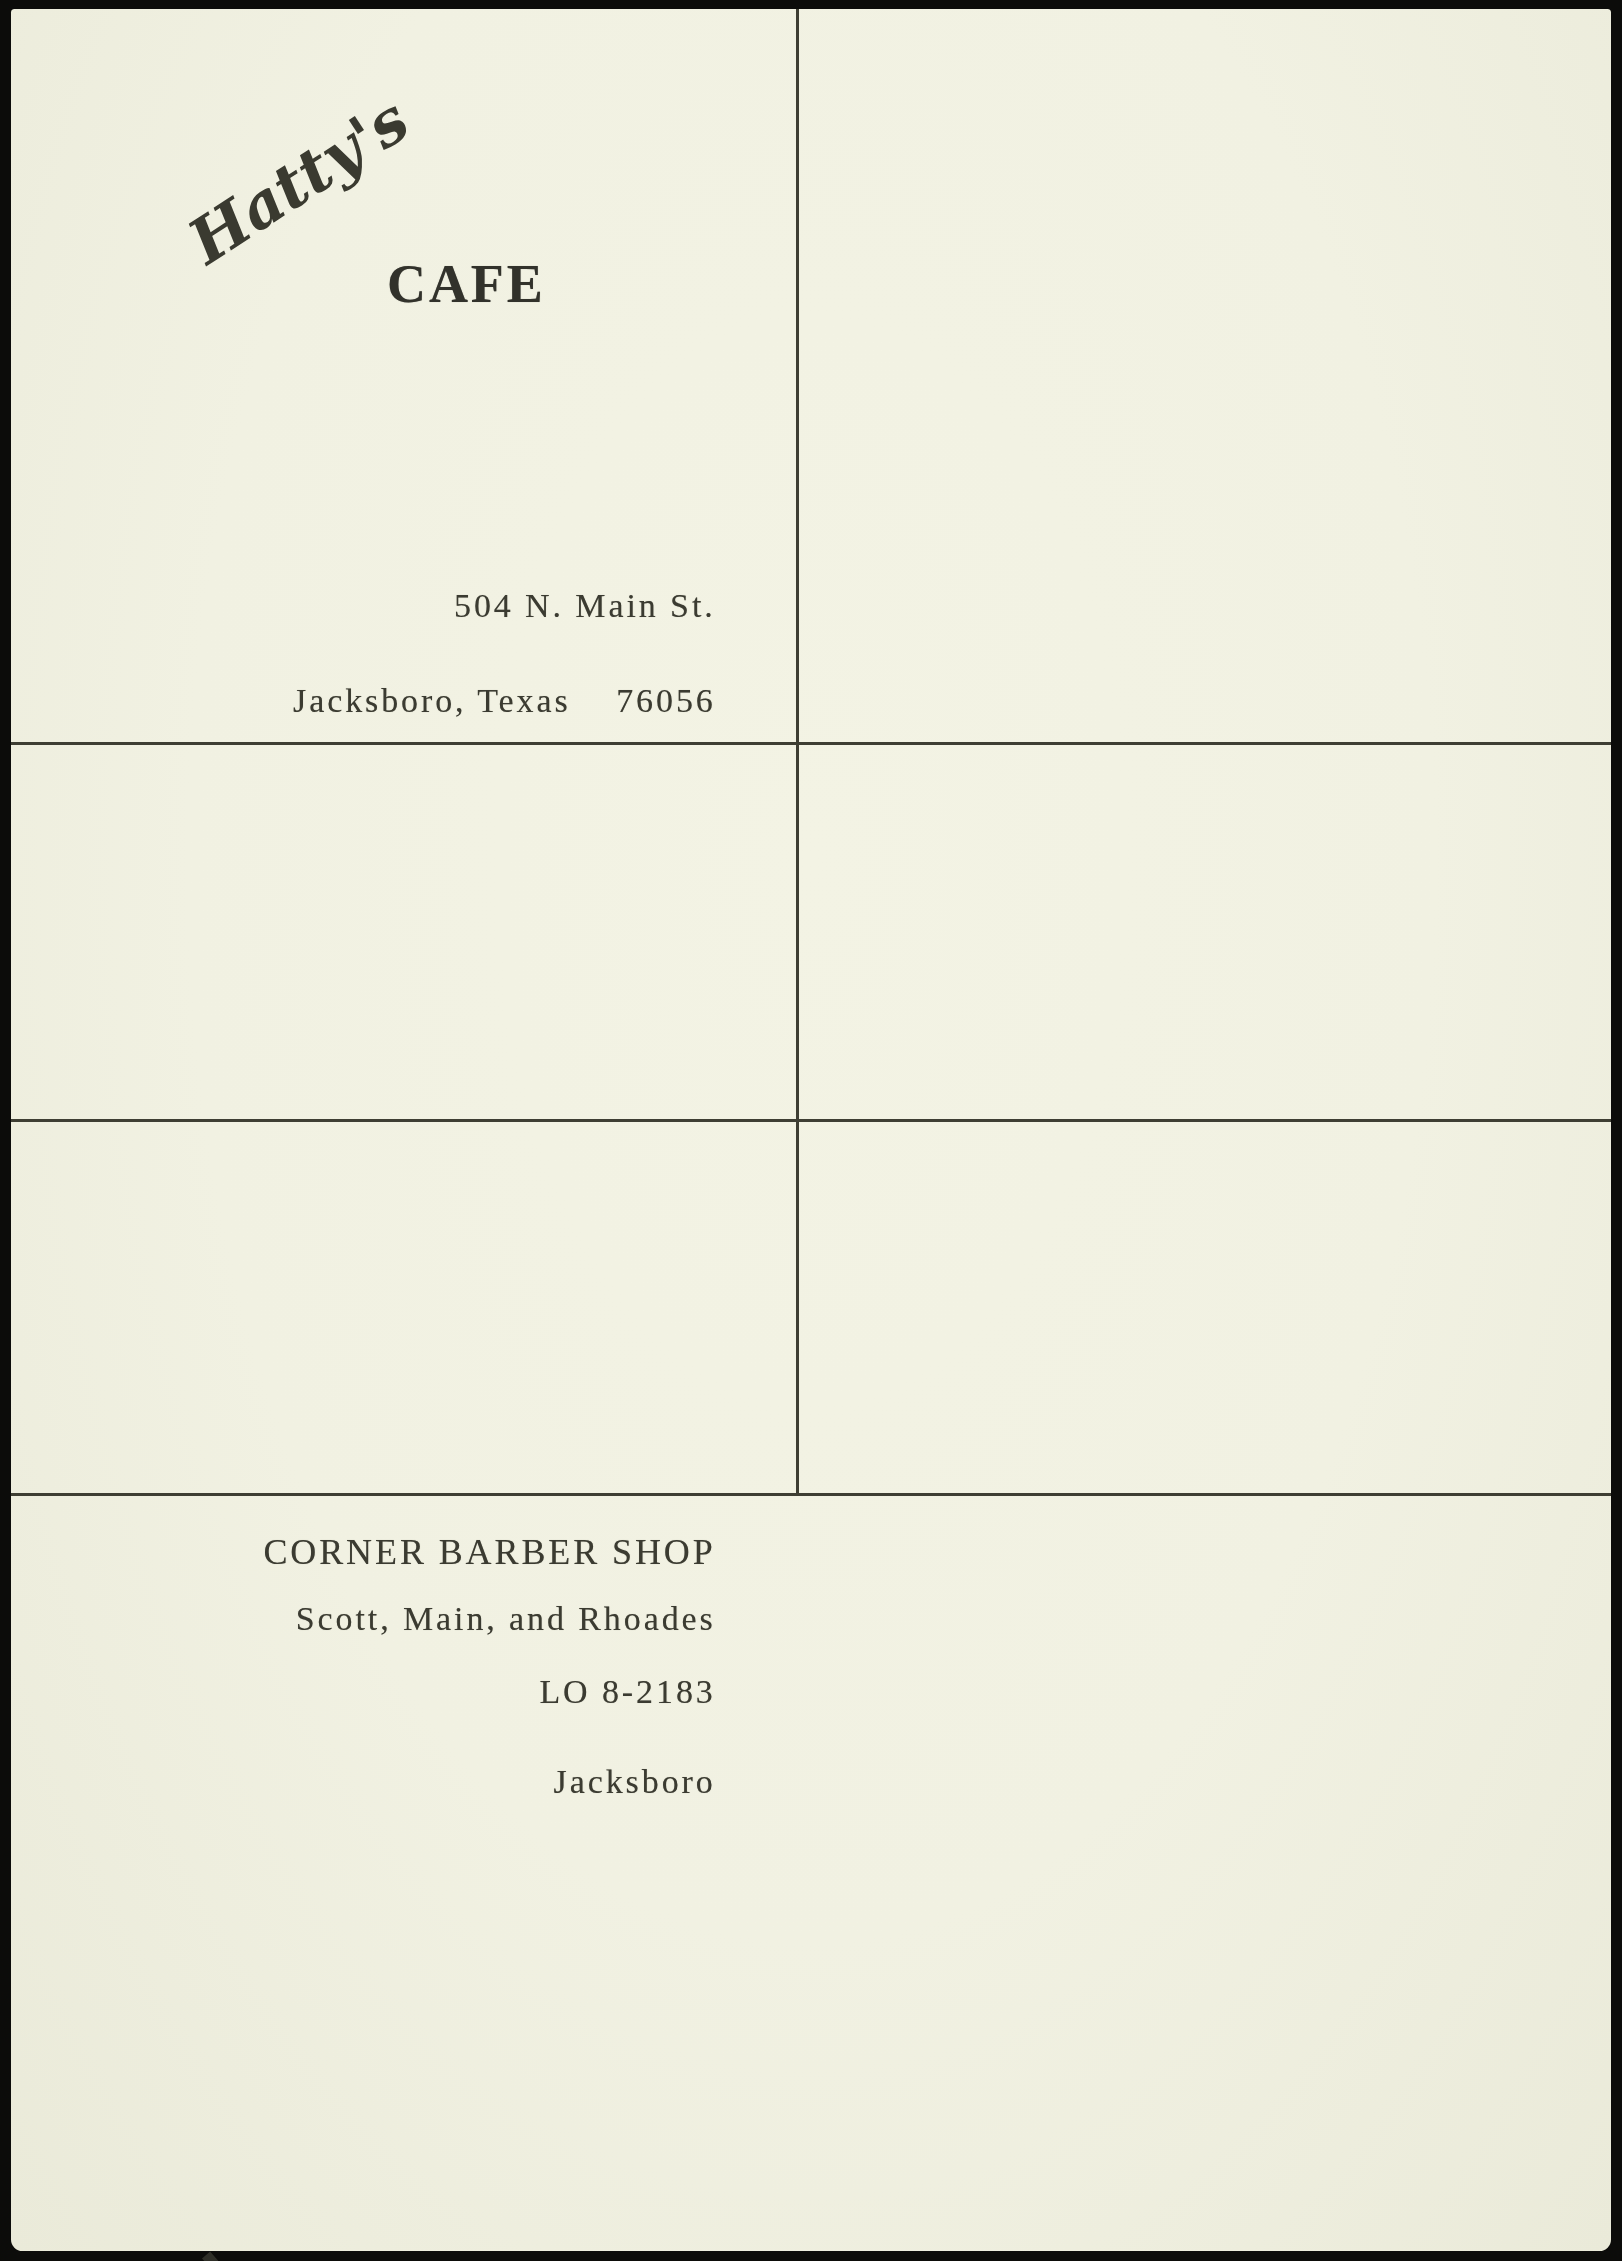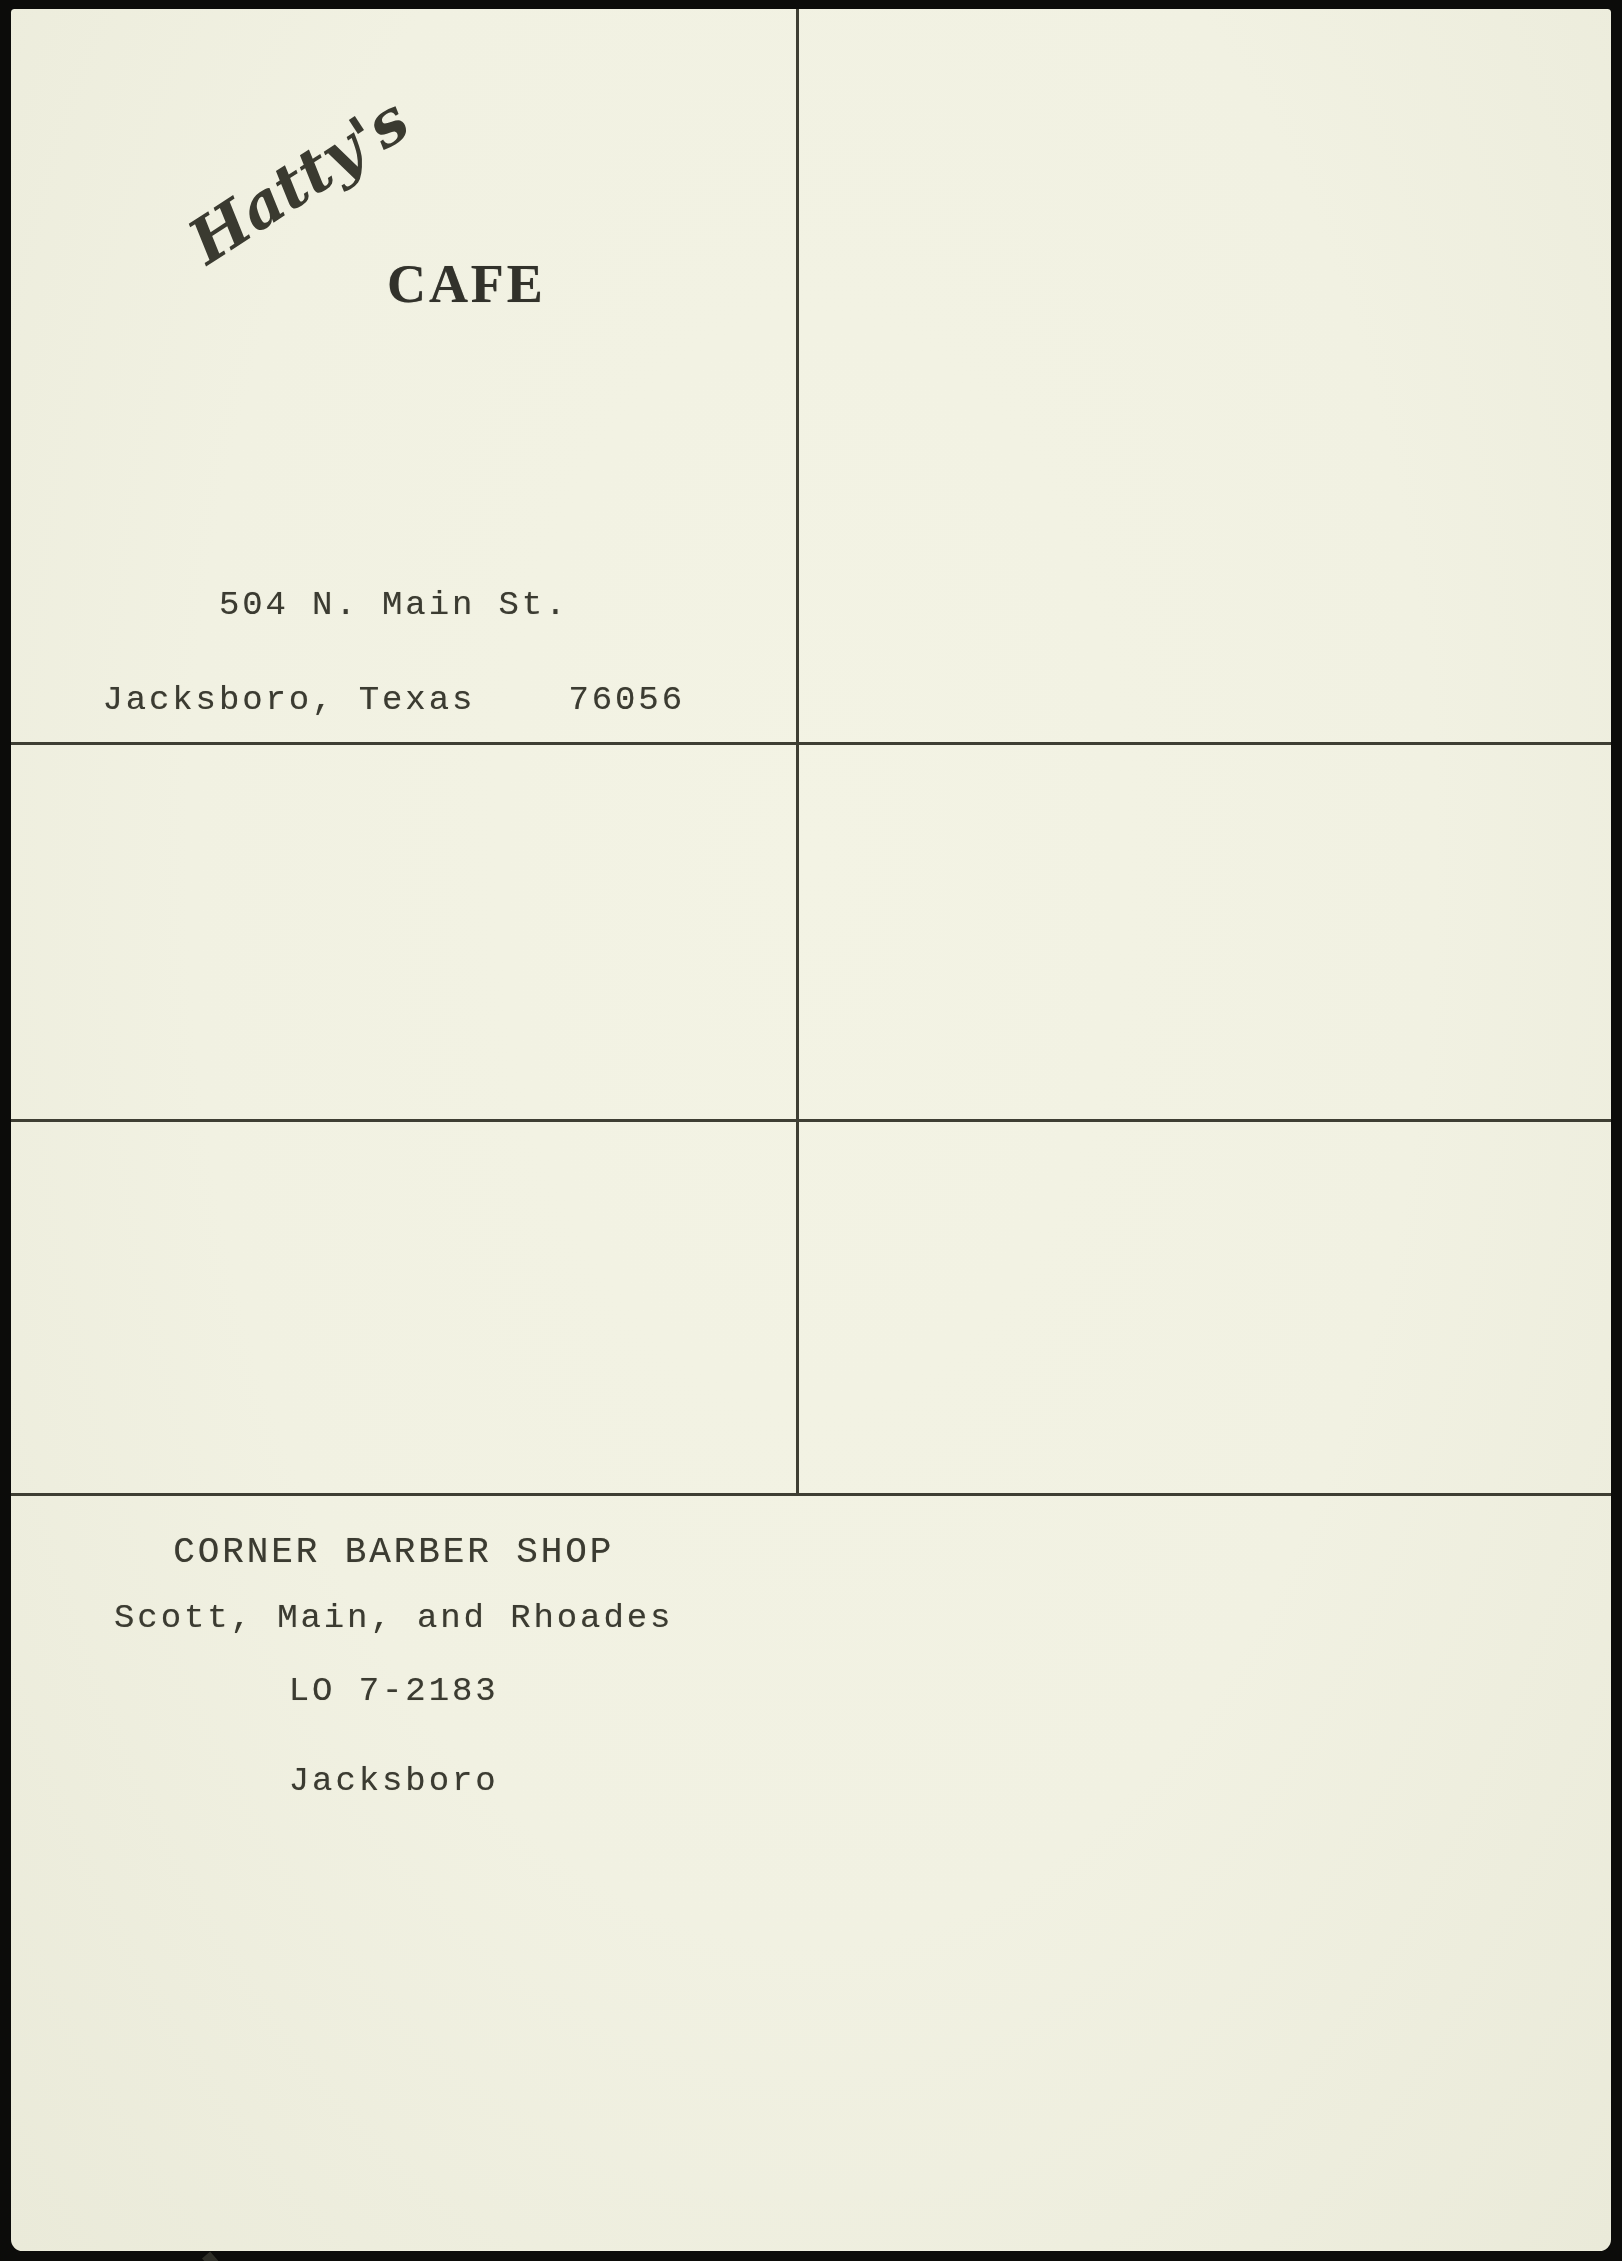--- a/index.html
+++ b/index.html
@@ -8,22 +8,22 @@
   .paper{position:absolute;left:10.7px;top:8.6px;width:1600px;height:2242px;
          background:radial-gradient(ellipse at 50% 38%, #f3f3e4 0%, #f1f1e2 55%, #eaead9 100%);
          border-radius:3.6px 3.6px 11.5px 11.5px;}
   .abs{position:absolute;}
   
   .rule{position:absolute;background:#3e3e33;}
   .v-rule{left:785px;top:0;width:3.6px;height:1487px;}
   .h-rule{left:0;width:1600px;height:3.6px;}
   .h1{top:733px;} .h2{top:1110px;} .h3{top:1484px;}
   
-  .tw{position:absolute;color:#3b3b31;letter-spacing:2.9px;white-space:pre;text-align:center;
-      font-family:Liberation Mono, monospace;line-height:1.15;text-shadow:0 0 0.7px rgba(60,60,48,.45);} .tw-48{font-size:34px;} .tw-50{font-size:36px;}
+  .tw{position:absolute;color:#3b3b31;letter-spacing:2.9px;white-space:pre;text-align:right;
+      font-family:Liberation Serif, serif;line-height:1.15;text-shadow:0 0 0.7px rgba(60,60,48,.45);} .tw-48{font-size:34px;} .tw-50{font-size:36px;}
   .colL{left:61px;width:644px;}
   
   .hd{position:absolute;color:#32322b;font-family:Liberation Serif, serif;font-weight:bold;
       text-align:right;letter-spacing:2.1px;line-height:1.0;text-shadow:0 0 0.7px rgba(50,50,43,.5);}
   
   .script{position:absolute;font-family:"DejaVu Serif",serif;font-style:italic;font-weight:bold;
           color:#3a3a30;transform:rotate(-33deg);transform-origin:center;}
 </style>
 </head>
 <body>
@@ -46,21 +46,21 @@
     <div class="abs" style="left:788px;top:0;width:812px;height:733px;">
       
       
       
       
     </div>
 
     <div class="abs" style="left:0;top:737px;width:785px;height:374px;">
       <div class="tw tw-50 colL" style="top:786px;">CORNER BARBER SHOP</div>
       <div class="tw tw-48 colL" style="top:853px;">Scott, Main, and Rhoades</div>
-      <div class="tw tw-48 colL" style="top:926px;">LO 7-2183</div>
+      <div class="tw tw-48 colL" style="top:926px;">LO 8-2183</div>
       <div class="tw tw-48 colL" style="top:1016px;">Jacksboro</div>
     </div>
 
     <div class="abs" style="left:788px;top:737px;width:812px;height:374px;">
       
       
       
       
     </div>
 

